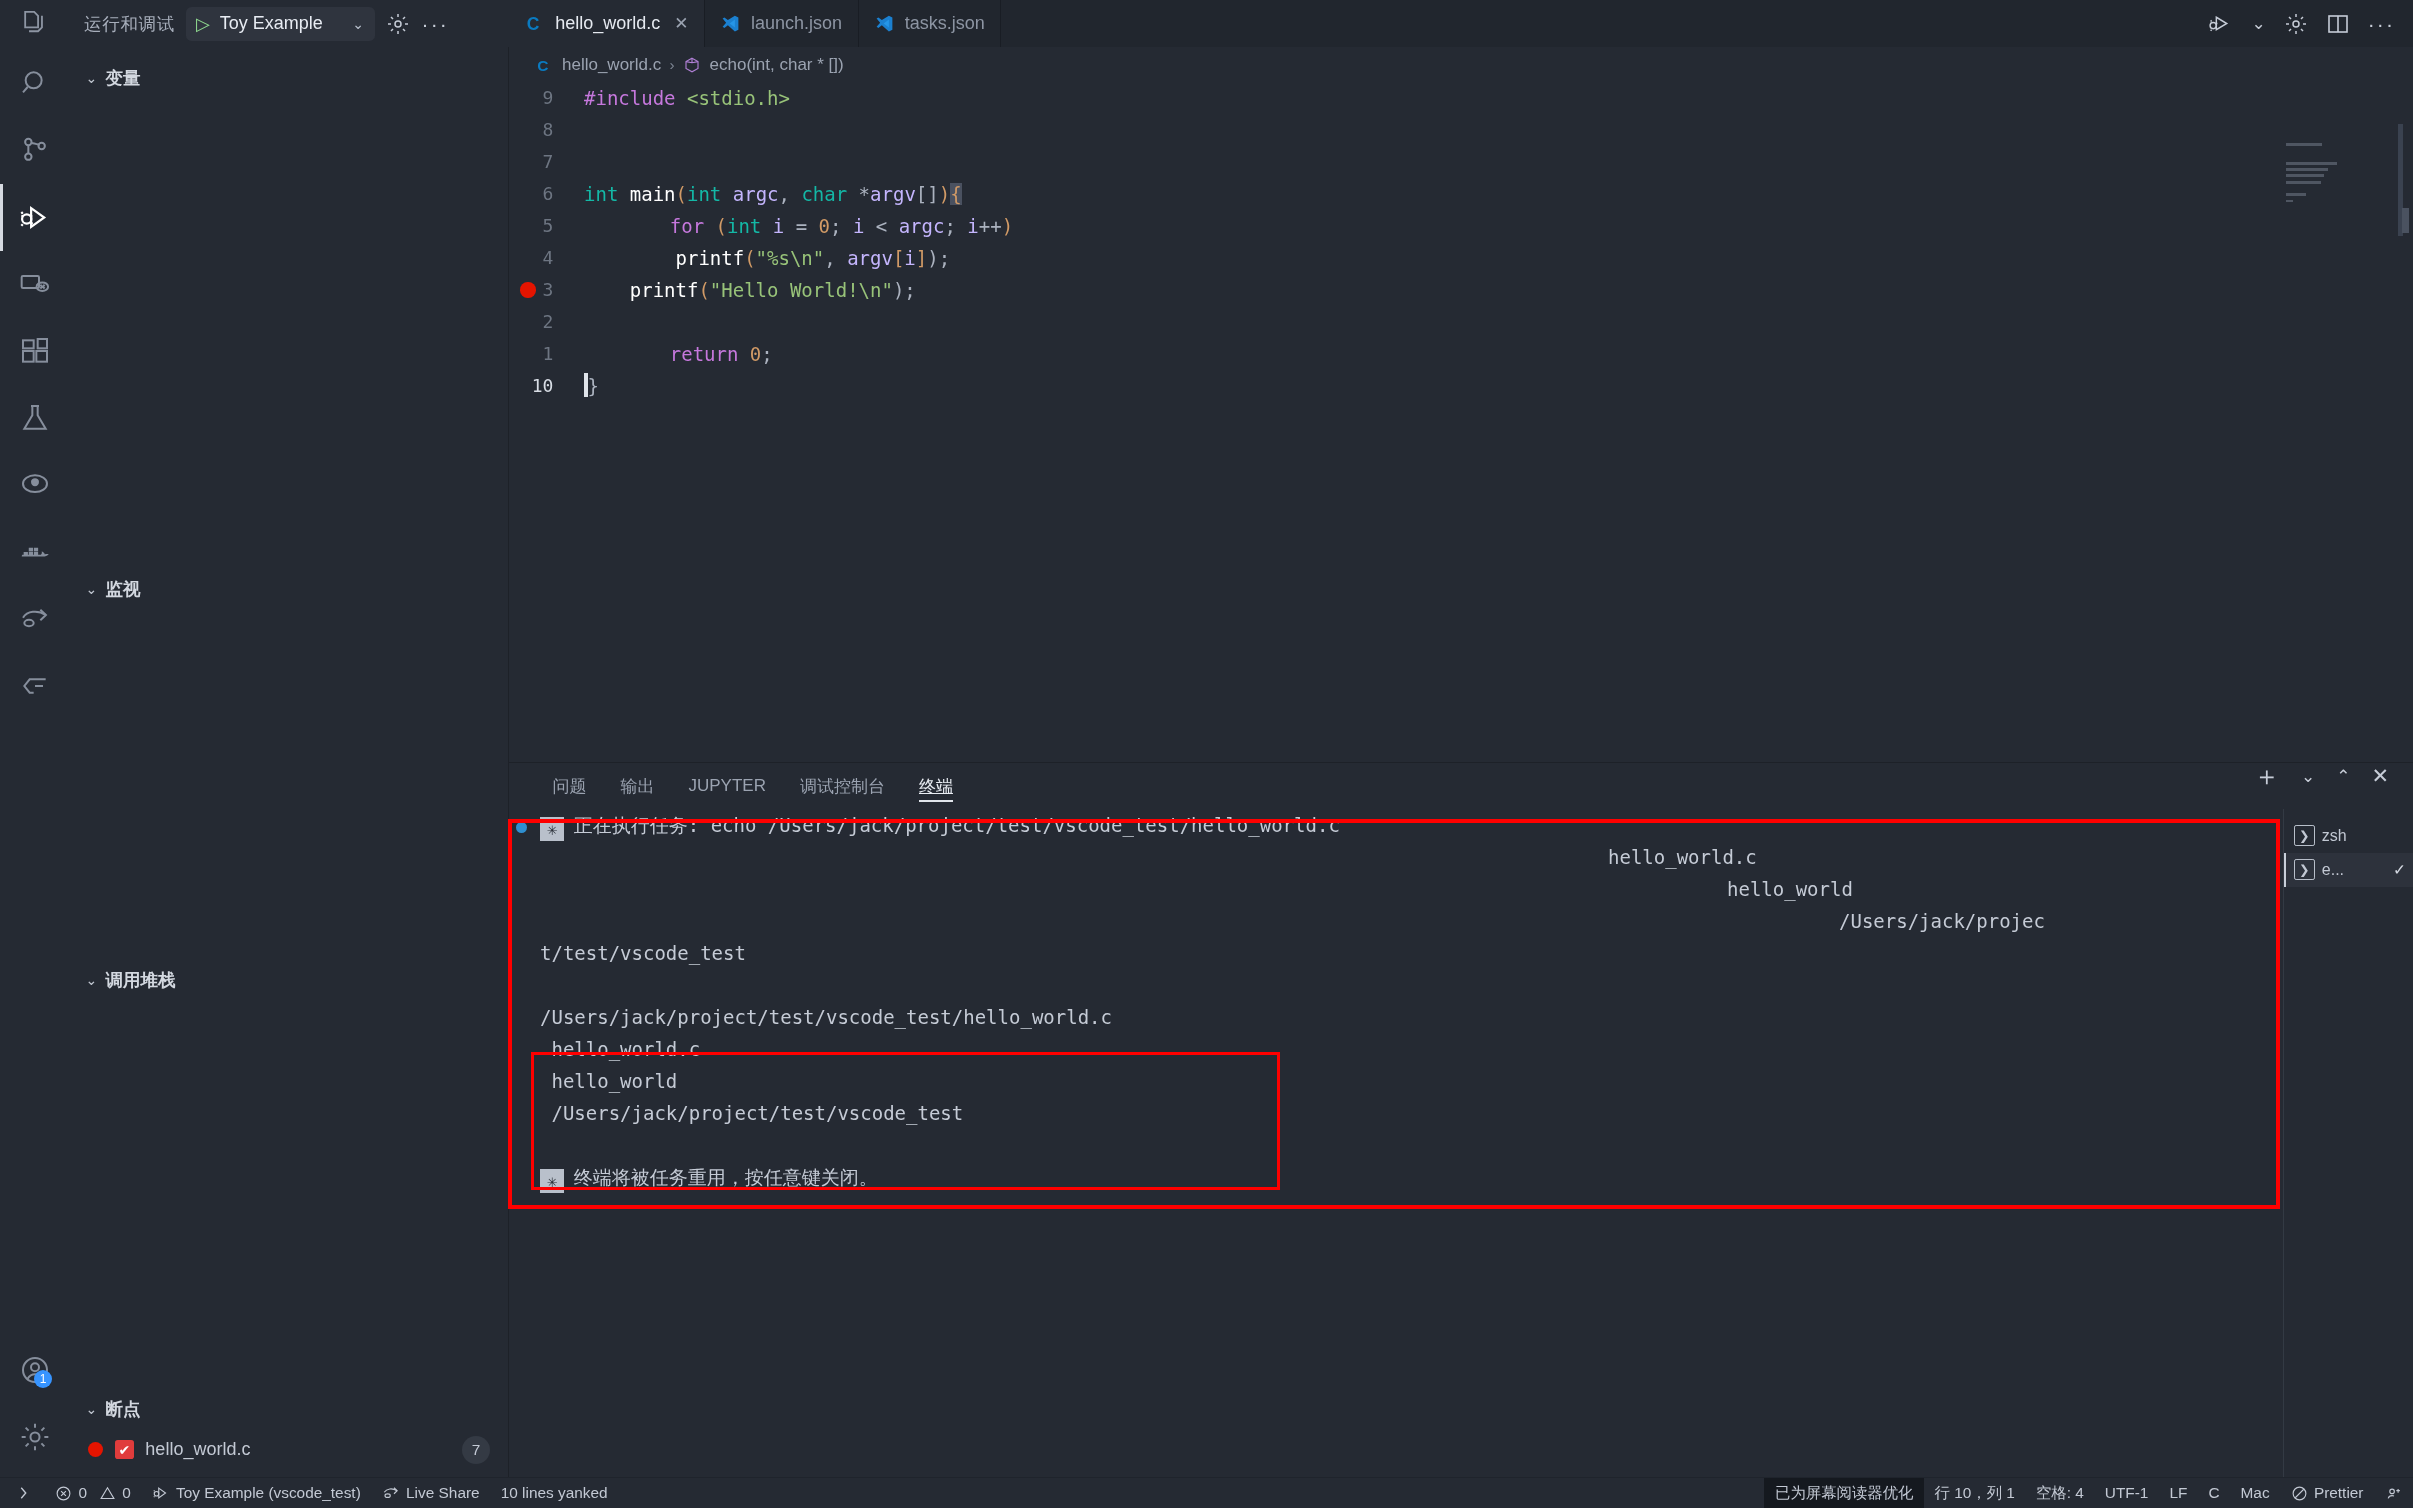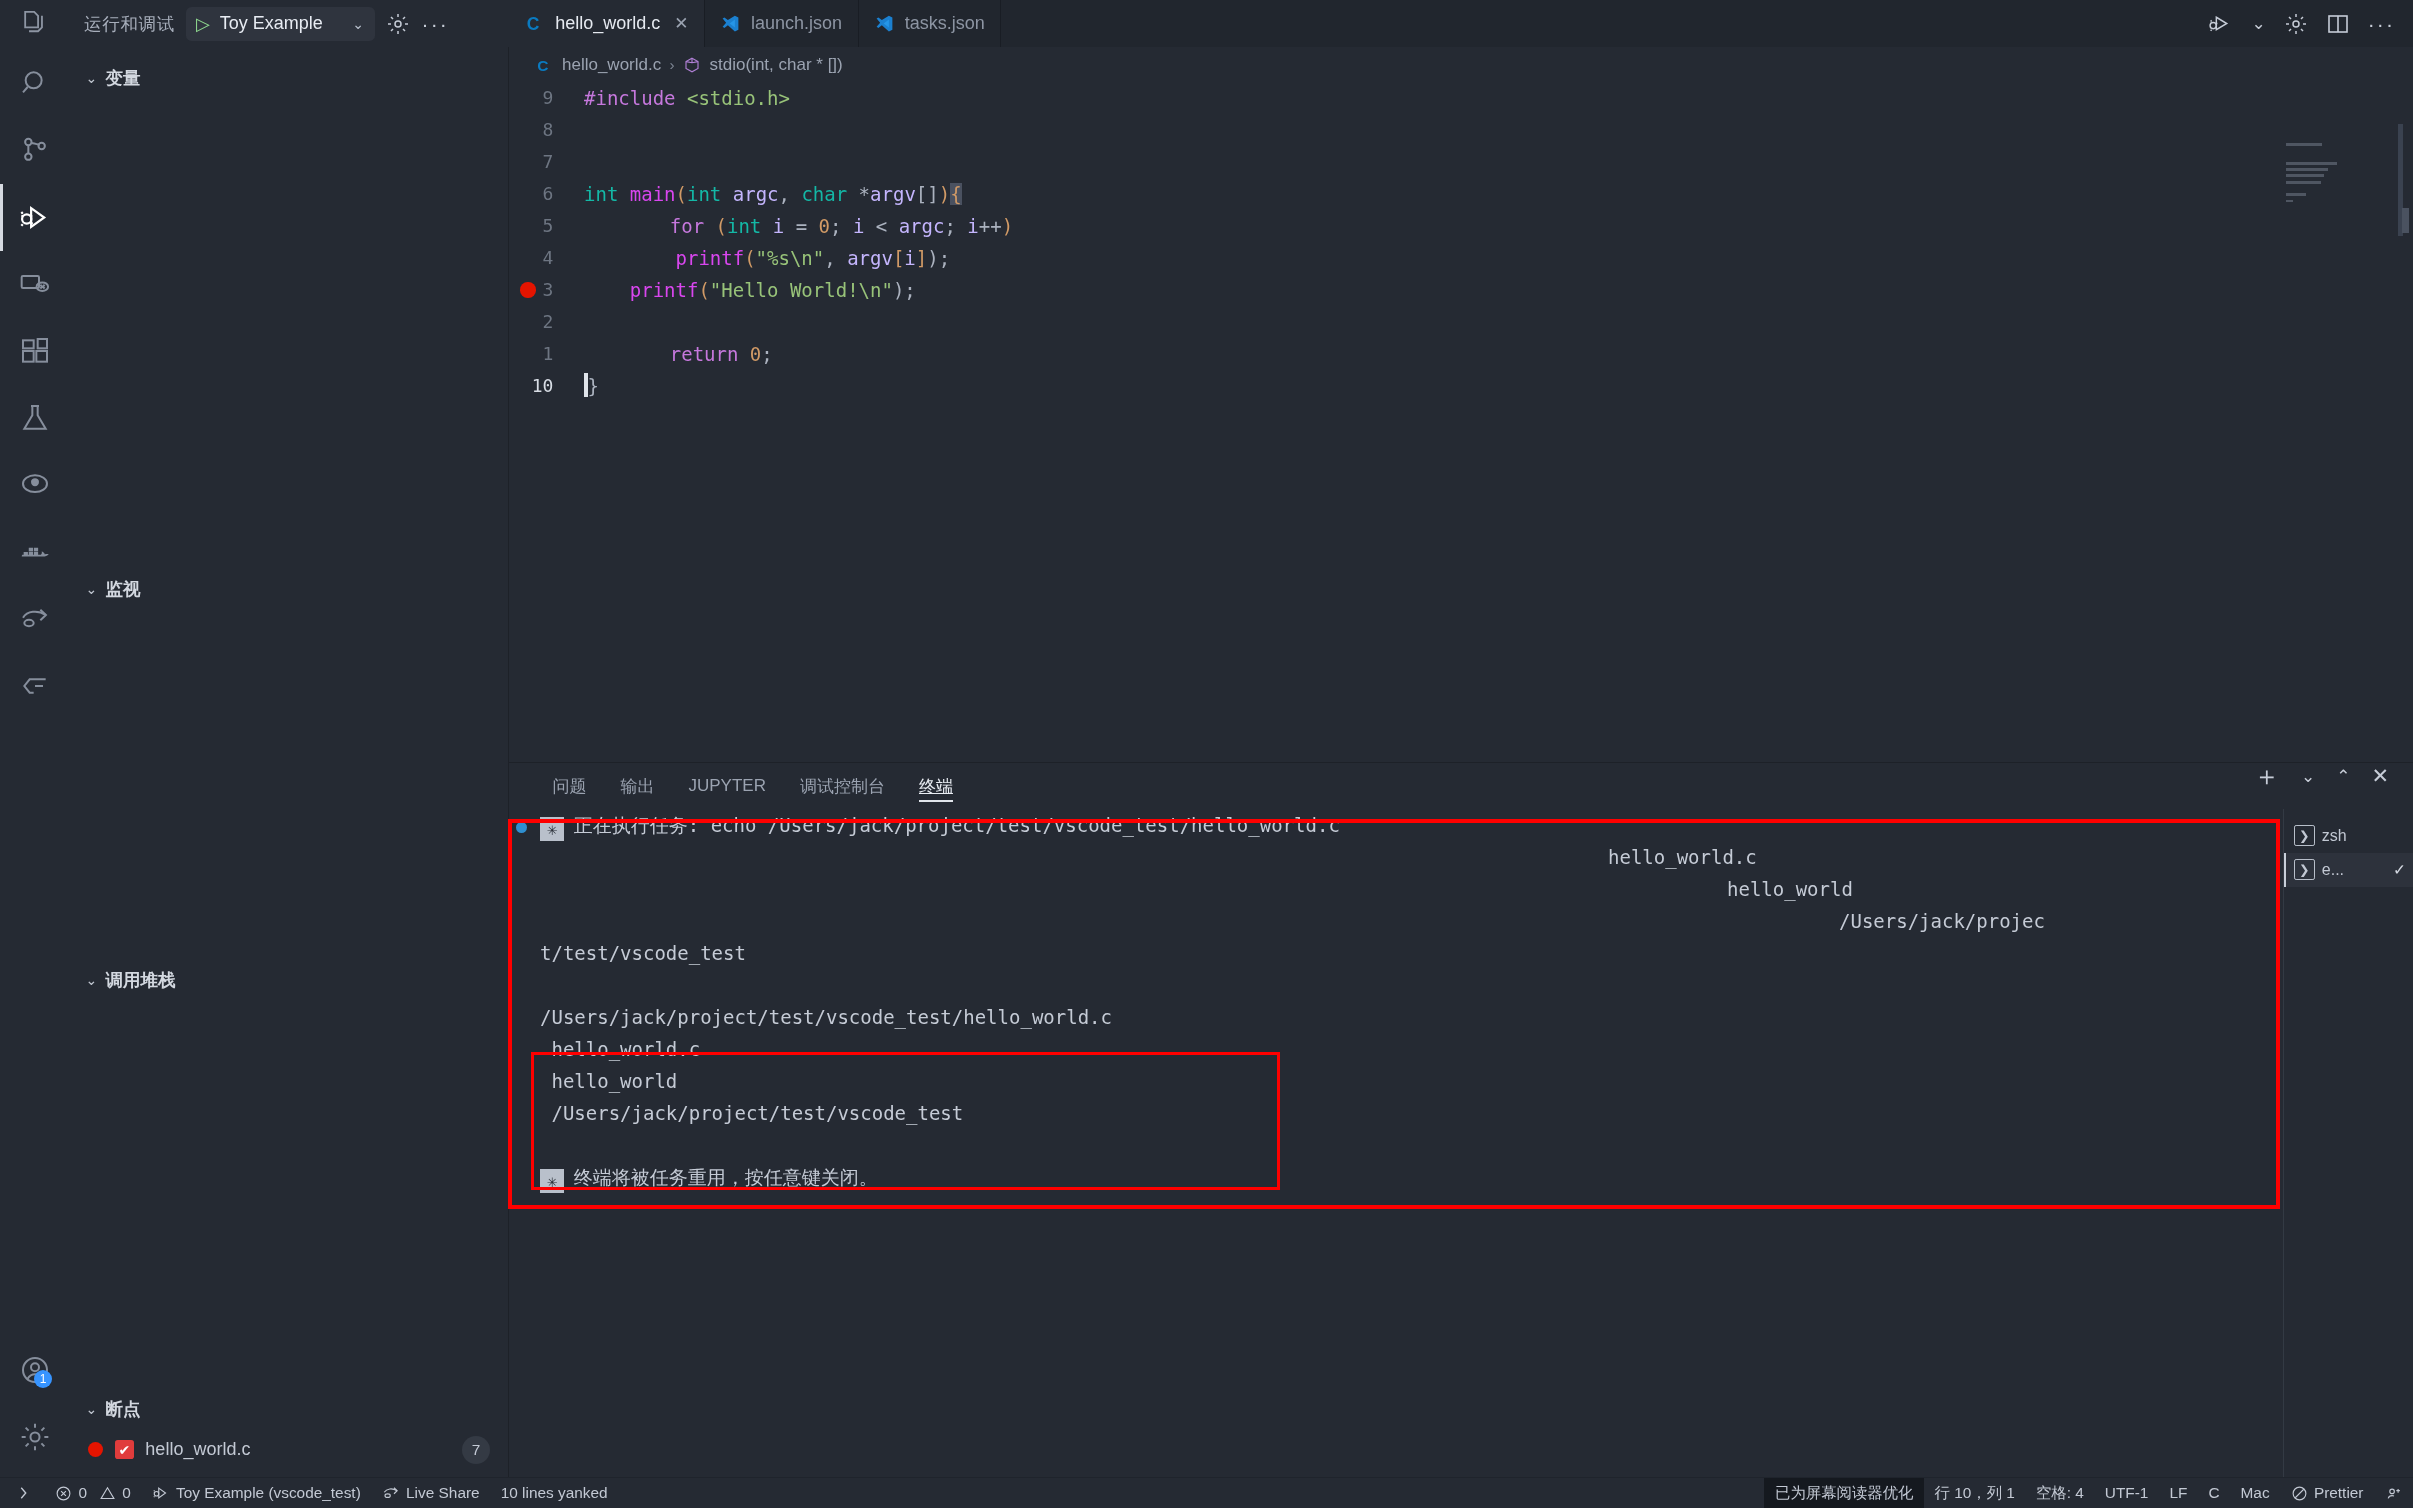--- a/index.html
+++ b/index.html
@@ -133,21 +133,21 @@
     color:#6d7582; font-size:18px; user-select:none;
   }
   .gutter.cur { color:#d8dde5; }
   .bpmark { position:absolute; left:11.2px; top:8.4px; width:15.4px;height:15.4px;border-radius:50%; background:#e51400; }
   .ctext { padding-left:18px; position:relative; }
   .caret-blk { display:inline-block; width:3.5px; height:24px; background:#dfe4ea; vertical-align:-4.2px; }
 
   .k-pre   { color:#c678dd; }
   .k-inc   { color:#98c379; }
   .k-kw    { color:#c678dd;margin-left:40px; }
-  .k-fn    { color:#d946ef; }
+  .k-fn    { color:#ffffff; }
   .k-type  { color:#14b8a6; }
   .k-var   { color:#c4b5fd; }
   .k-punc  { color:#d19a66; }
   .k-str   { color:#98c379; }
   .k-num   { color:#d19a66; }
   .k-plain { color:#abb2bf; }
   .brace-hl{ background:#4a5160; }
 
   
   .minimap {
@@ -459,21 +459,21 @@
             </svg>
         </span>
         <span>hello_world.c</span>
         <span class="sep">›</span>
         <span>
           <svg width="18" height="18" viewBox="0 0 24 24" fill="none" stroke="#b180d7" stroke-width="1.5">
             <path d="M12 3l8 4.5v9L12 21l-8-4.5v-9z"></path>
               <path d="M12 3v6M12 9l8-1.5M12 9L4 7.5"></path>
           </svg>
         </span>
-        <span>stdio(int, char * [])</span>
+        <span>echo(int, char * [])</span>
       </div>
 
       <div class="editor">
         <div class="code" id="code-root"><div class="cline"><span class="gutter">9</span><span class="ctext"><span class="k-pre">#include </span><span class="k-inc">&lt;stdio.h&gt;</span></span></div><div class="cline"><span class="gutter">8</span><span class="ctext"></span></div><div class="cline"><span class="gutter">7</span><span class="ctext"></span></div><div class="cline"><span class="gutter">6</span><span class="ctext"><span class="k-type">int </span><span class="k-fn">main</span><span class="k-punc">(</span><span class="k-type">int </span><span class="k-var">argc</span><span class="k-plain">, </span><span class="k-type">char </span><span class="k-plain">*</span><span class="k-var">argv</span><span class="k-plain">[]</span><span class="k-punc">)</span><span class="brace-hl k-punc">{</span></span></div><div class="cline"><span class="gutter">5</span><span class="ctext"><span class="k-plain">    </span><span class="k-kw">for </span><span class="k-punc">(</span><span class="k-type">int </span><span class="k-var">i</span><span class="k-plain"> = </span><span class="k-num">0</span><span class="k-plain">; </span><span class="k-var">i</span><span class="k-plain"> &lt; </span><span class="k-var">argc</span><span class="k-plain">; </span><span class="k-var">i</span><span class="k-plain">++</span><span class="k-punc">)</span></span></div><div class="cline"><span class="gutter">4</span><span class="ctext"><span class="k-plain">        </span><span class="k-fn">printf</span><span class="k-punc">(</span><span class="k-str">"%s\n"</span><span class="k-plain">, </span><span class="k-var">argv</span><span class="k-punc">[</span><span class="k-var">i</span><span class="k-punc">]</span><span class="k-plain">);</span></span></div><div class="cline"><span class="bpmark"></span><span class="gutter">3</span><span class="ctext"><span class="k-plain">    </span><span class="k-fn">printf</span><span class="k-punc">(</span><span class="k-str">"Hello World!\n"</span><span class="k-plain">);</span></span></div><div class="cline"><span class="gutter">2</span><span class="ctext"></span></div><div class="cline"><span class="gutter">1</span><span class="ctext"><span class="k-plain">    </span><span class="k-kw">return </span><span class="k-num">0</span><span class="k-plain">;</span></span></div><div class="cline"><span class="gutter cur">10</span><span class="ctext"><span class="caret-blk"></span><span class="k-plain">}</span></span></div><div style="position: absolute; left: 102px; top: 128px; width: 39px; height: 161px; background: rgb(52, 59, 46); z-index: -1;"></div><div style="position: absolute; left: 141px; top: 193px; width: 39px; height: 32px; background: rgb(47, 58, 55); z-index: -1;"></div></div>
 
         <div class="minimap">
           <div class="mini-lines">
             <div style="width:60%"></div>
               <div style="width:0%"></div>
               <div style="width:0%"></div>

